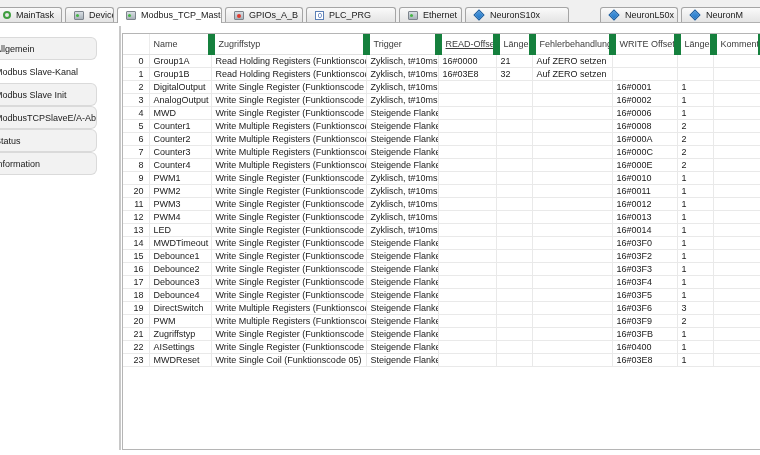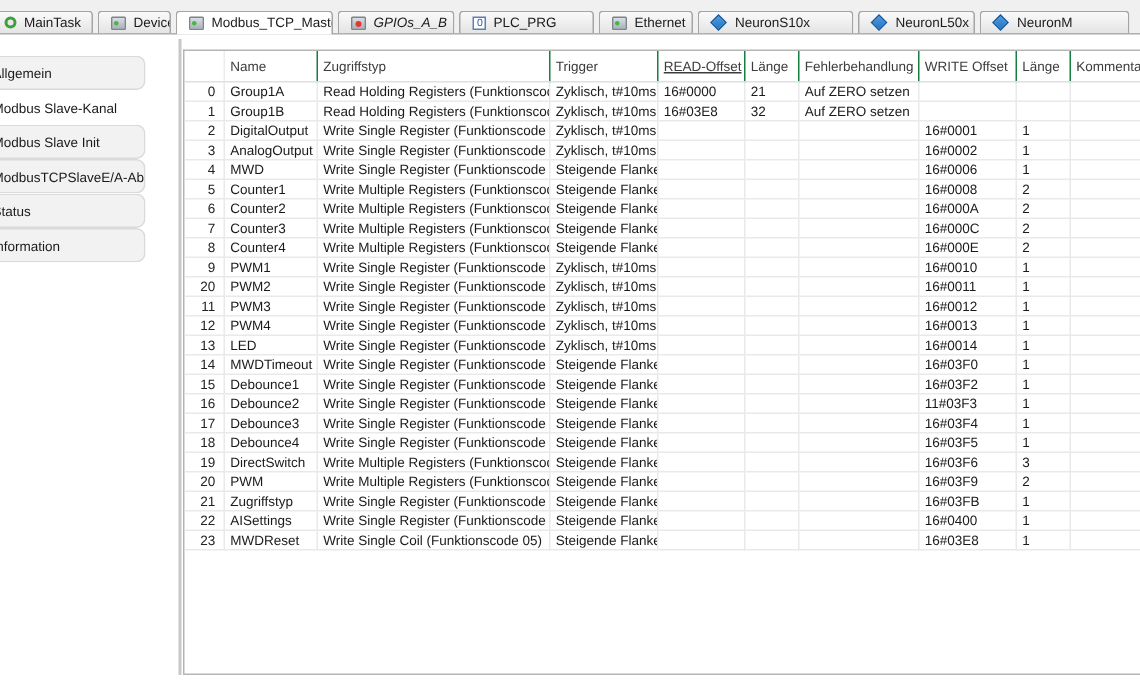--- a/index.html
+++ b/index.html
@@ -38,21 +38,21 @@
     white-space:nowrap; overflow:hidden; cursor:default; }
   .side-item.selected { background:#ffffff; border-color:transparent; }
 
   .splitter { position:absolute; left:119px; top:26px; width:2px; height:424px; background:#c8c8c8; cursor:col-resize; }
 
   
   .content { position:absolute; left:122px; top:33px; width:638px; height:417px;
     background:#fff; border:1px solid #b5b5b5; border-right:none; overflow:hidden; }
   table { border-collapse:collapse; table-layout:fixed; width:638px; }
   th { font-weight:normal; color:#3c3c3c; text-align:left; height:20px; padding:0 4px;
-    border-bottom:1px solid #e0e0e0; border-right:1px solid #15803d; white-space:nowrap; overflow:hidden; }
+    border-bottom:1px solid #e0e0e0; border-right:7px solid #15803d; white-space:nowrap; overflow:hidden; }
   td { height:12.4px; line-height:12px; padding:0 4px; border-bottom:1px solid #e9e9e9;
     border-right:1px solid #e9e9e9; white-space:nowrap; overflow:hidden; }
   td.rownum { text-align:right; color:#222; padding-right:5px; }
   th:first-child { border-right:1px solid #ececec; }
 </style>
 </head>
 <body>
 
 <div class="stage">
   <div class="titlebar"></div>
@@ -62,37 +62,37 @@
         <span class="label">MainTask</span>
       </div>
       <div class="tab" style="width: 49px;">
         <span class="icon device-icon"></span>
         <span class="label">Device</span>
       </div>
       <div class="tab active" style="width: 105px;">
         <span class="icon device-icon"></span>
         <span class="label">Modbus_TCP_Master</span>
       </div>
-      <div class="tab" style="width: 78px; font-style: italic;">
+      <div class="tab" style="width: 78px;">
         <span class="icon io-icon"></span>
         <span class="label">GPIOs_A_B</span>
       </div>
       <div class="tab" style="width: 90px;">
         <span class="icon pou-icon"></span>
         <span class="label">PLC_PRG</span>
       </div>
       <div class="tab" style="width: 63px;">
         <span class="icon device-icon"></span>
         <span class="label">Ethernet</span>
       </div>
       <div class="tab" style="width: 104px; text-align: right;">
         <span class="icon neuron-icon"></span>
         <span class="label">NeuronS10x</span>
       </div>
-      <div class="tab" style="width: 78px;">
+      <div class="tab" style="width: 78px; margin-left: 28px;">
         <span class="icon neuron-icon"></span>
         <span class="label">NeuronL50x</span>
       </div>
       <div class="tab" style="width: 100px;">
         <span class="icon neuron-icon"></span>
         <span class="label">NeuronM</span>
       </div>
     </div>
   <div class="sidebar" id="sidebar">
       <div class="side-item"><span>Allgemein</span></div>
@@ -313,21 +313,21 @@
             <td></td>
           </tr>
           <tr>
             <td class="rownum">16</td>
             <td>Debounce2</td>
             <td>Write Single Register (Funktionscode 06)</td>
             <td>Steigende Flanke</td>
             <td></td>
             <td></td>
             <td></td>
-            <td>11#03F3</td>
+            <td>16#03F3</td>
             <td>1</td>
             <td></td>
           </tr>
           <tr>
             <td class="rownum">17</td>
             <td>Debounce3</td>
             <td>Write Single Register (Funktionscode 06)</td>
             <td>Steigende Flanke</td>
             <td></td>
             <td></td>

